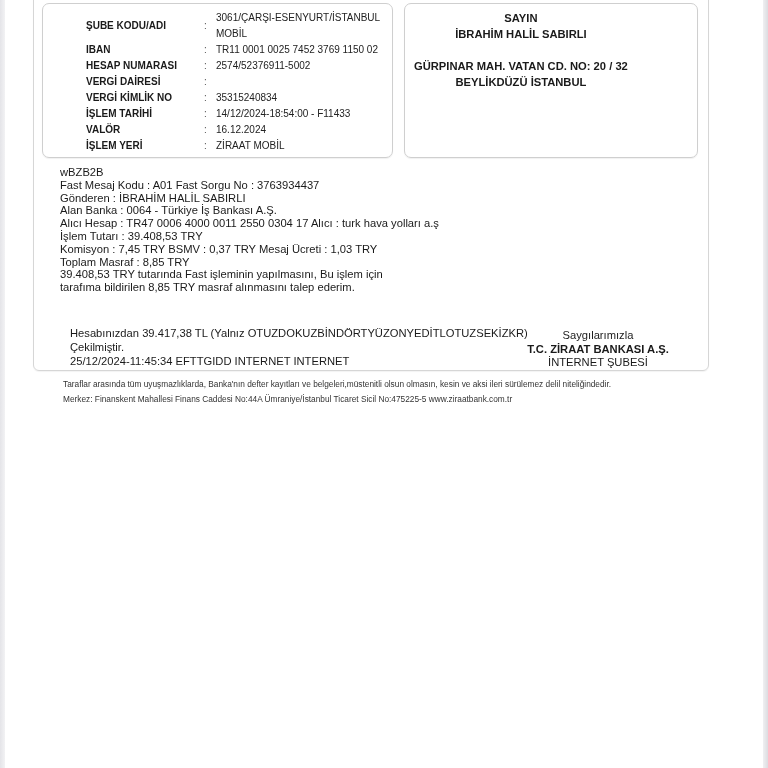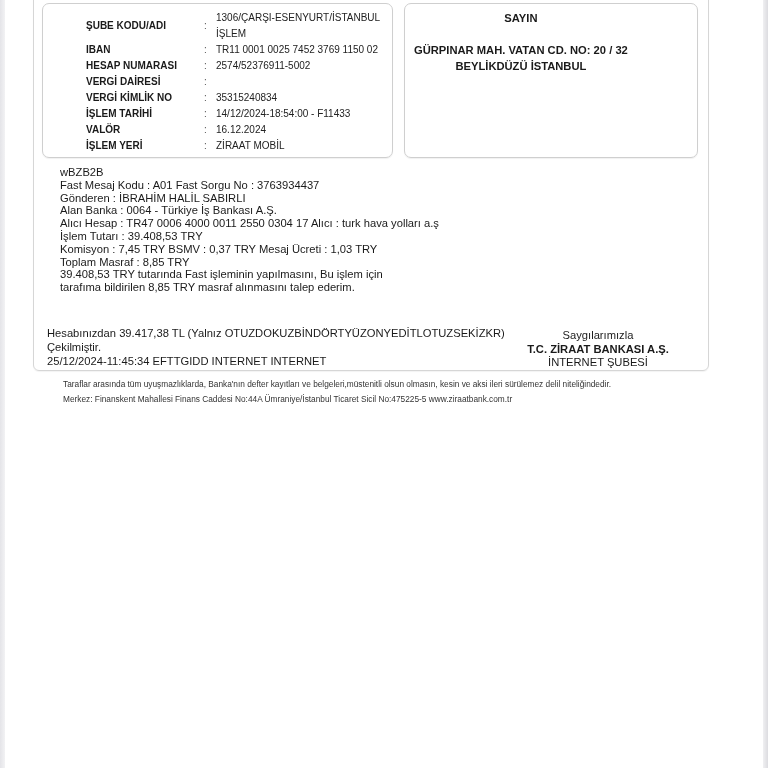--- a/index.html
+++ b/index.html
@@ -47,21 +47,21 @@
     .addr {
       position: absolute; left: 9px; top: 6px;
       font-size: 11.2px; line-height: 16px; font-weight: bold;
     }
     .addr .gap { height: 16px; }
     .details {
       position: absolute; left: 60px; top: 166px;
       font-size: 11.2px; line-height: 12.8px; color: #1a1a1a;
     }
     .withdrawn {
-      position: absolute; left: 47px; top: 327px;
+      position: absolute; left: 70px; top: 327px;
       font-size: 11.2px; line-height: 13.5px;
     }
     .withdrawn .stamp { margin-top: 1px; }
     .signature {
       position: absolute; left: 518px; top: 321px; width: 160px;
       text-align: center; font-size: 11.2px; line-height: 13.5px; margin-top: 8px;
     }
     .signature .bank { font-weight: bold; }
     .footer {
       position: absolute; left: 32px; top: 377px;
@@ -76,22 +76,22 @@
   <div class="edge-right"></div>
 
   <div class="outer"></div>
 
   <div class="box box-left">
     <div class="info-table">
       <div class="info-row multi">
         <div class="info-label">ŞUBE KODU/ADI</div>
         <div class="info-colon" style="display:flex;align-items:center;">:</div>
         <div class="info-value">
-          <div>1306/ÇARŞI-ESENYURT/İSTANBUL</div>
-          <div>İŞLEM</div>
+          <div>3061/ÇARŞI-ESENYURT/İSTANBUL</div>
+          <div>MOBİL</div>
         </div>
       </div>
       <div class="info-row">
         <div class="info-label">IBAN</div>
         <div class="info-colon">:</div>
         <div class="info-value">TR11 0001 0025 7452 3769 1150 02</div>
       </div>
       <div class="info-row">
         <div class="info-label">HESAP NUMARASI</div>
         <div class="info-colon">:</div>
@@ -121,20 +121,21 @@
         <div class="info-label">İŞLEM YERİ</div>
         <div class="info-colon">:</div>
         <div class="info-value">ZİRAAT MOBİL</div>
       </div>
     </div>
   </div>
 
   <div class="box box-right">
     <div class="addr">
       <div>SAYIN</div>
+      <div>İBRAHİM HALİL SABIRLI</div>
       <div class="gap"></div>
       <div>GÜRPINAR MAH. VATAN CD. NO: 20 / 32</div>
       <div>BEYLİKDÜZÜ İSTANBUL</div>
     </div>
   </div>
 
   <div class="details">
     <div>wBZB2B</div>
     <div>Fast Mesaj Kodu : A01 Fast Sorgu No : 3763934437</div>
     <div>Gönderen : İBRAHİM HALİL SABIRLI</div>

